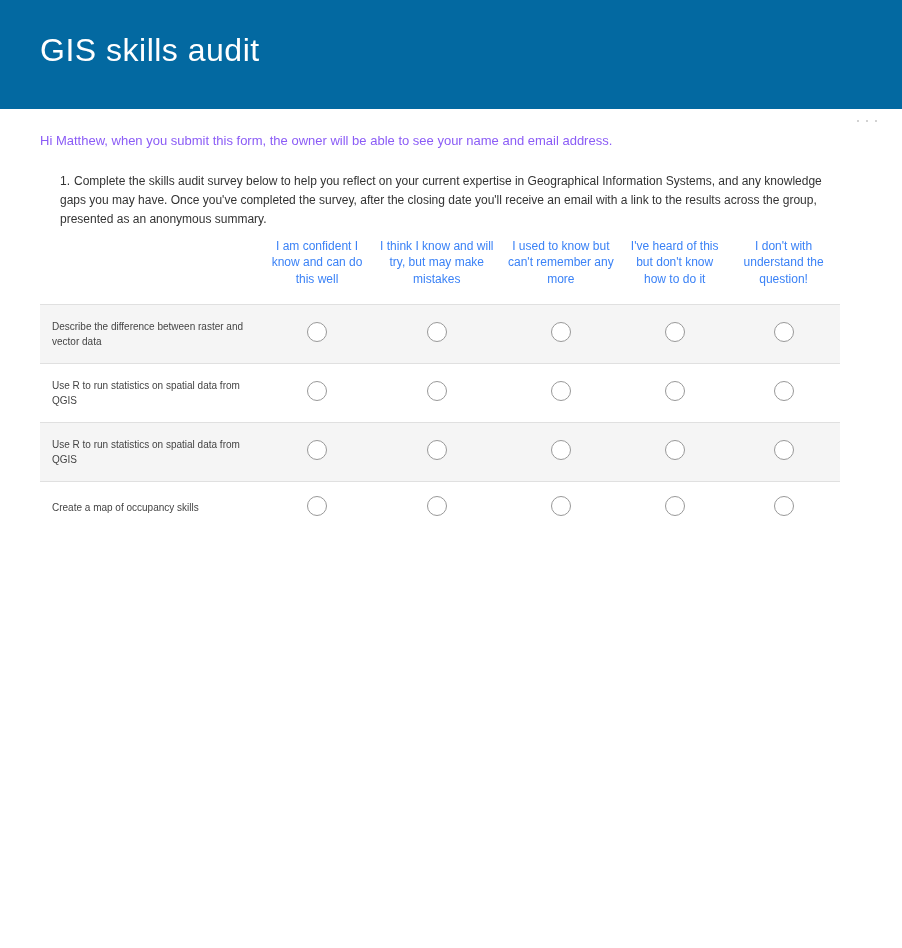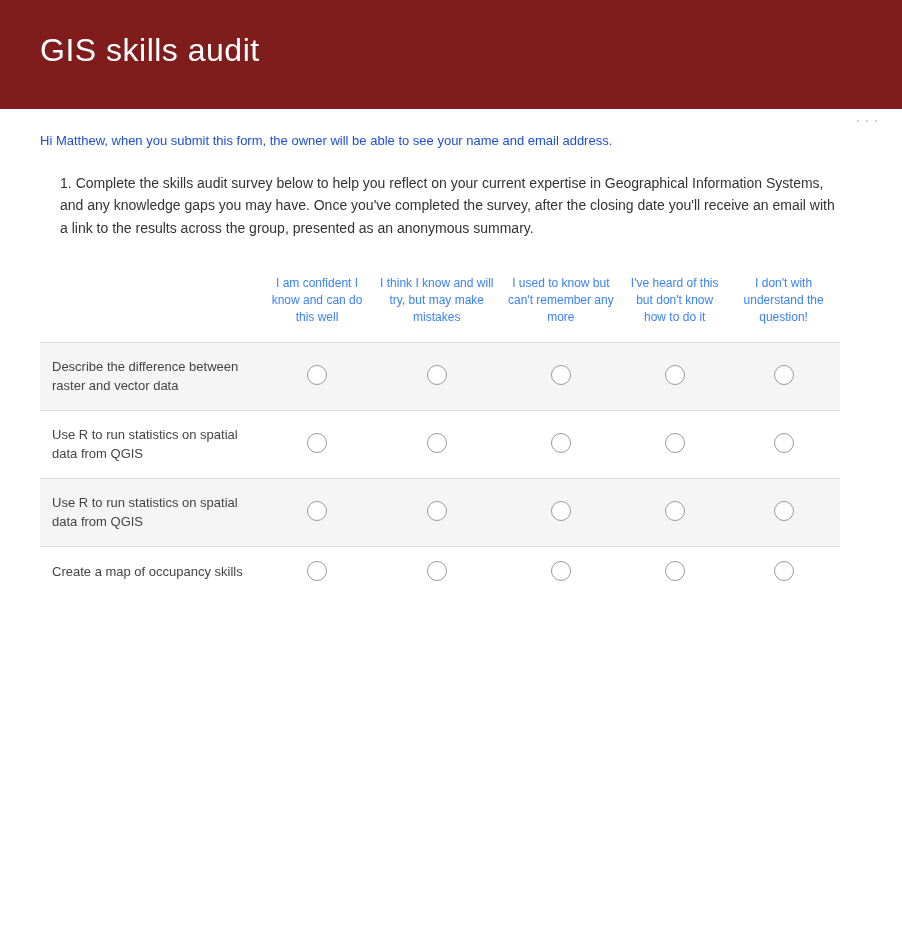--- a/index.html
+++ b/index.html
@@ -9,21 +9,21 @@
     }
 
     body {
       font-family: 'Segoe UI', Arial, sans-serif;
       background: #ffffff;
       color: #333333;
       font-size: 14px;
     }
 
     .header {
-      background-color: #7f1d1d;
+      background-color: #0369a1;
       padding: 32px 40px 40px 40px;
       color: white;
     }
 
     .header-title {
       font-size: 32px;
       font-weight: 300;
       color: white;
       letter-spacing: 0.5px;
     }
@@ -38,29 +38,28 @@
     }
 
     .content {
       padding: 24px 40px 40px 40px;
       max-width: 880px;
       position: relative;
     }
 
     .notice {
       font-size: 13px;
-      color: #1d4ed8;
+      color: #8b5cf6;
       margin-bottom: 24px;
     }
 
     .question-text {
-      font-size: 14px;
+      font-size: 12px;
       color: #333;
       line-height: 1.6;
-      margin-bottom: 28px;
       padding-left: 20px;
     }
 
     .question-number {
       display: inline;
       margin-right: 4px;
     }
 
     .survey-table {
       width: 100%;
@@ -95,21 +94,21 @@
     }
 
     .survey-table tbody tr td {
       padding: 14px 6px;
       text-align: center;
       vertical-align: middle;
     }
 
     .survey-table tbody tr td.row-label {
       text-align: left;
-      font-size: 13px;
+      font-size: 10px;
       color: #444;
       padding-left: 12px;
       line-height: 1.5;
     }
 
     .radio-btn {
       width: 20px;
       height: 20px;
       border-radius: 50%;
       border: 1.5px solid #999;

